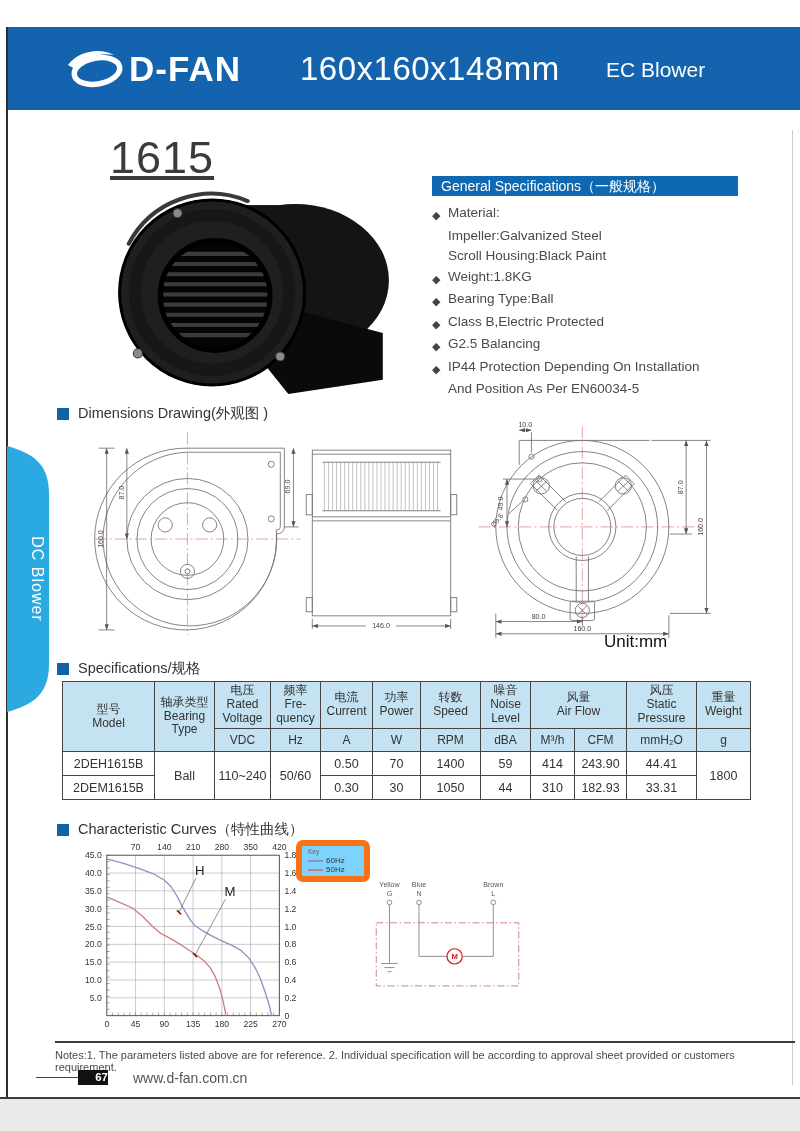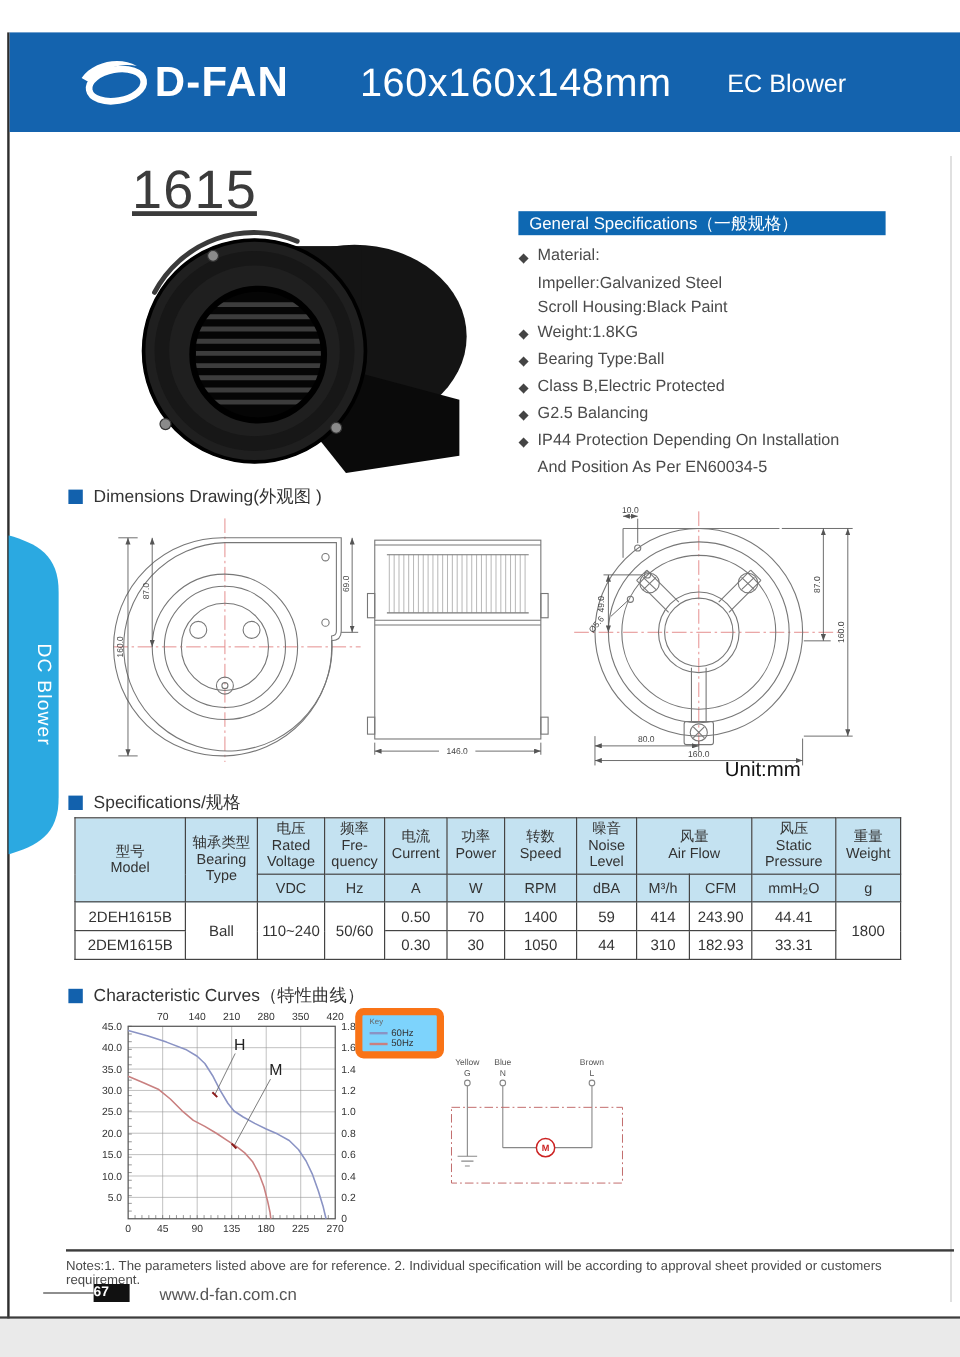--- a/index.html
+++ b/index.html
@@ -60,21 +60,21 @@
   .legend .key{font-size:6.5px;color:#666;margin-bottom:1px;}
   .lg-row{display:flex;align-items:center;gap:3px;line-height:9px;}
   .lg-line{width:15px;height:2px;flex:none;}
   .wiring{left:374px;top:878px;width:148px;height:114px;}
 
   
   .foot-rule{left:55px;top:1041px;width:740px;height:2px;background:#3c3c3c;}
   .notes{left:55px;top:1049px;width:730px;font-size:11px;color:#4a4a4a;}
   .badge-dash{left:36px;top:1077px;width:42px;height:1px;background:#444;}
   .page-badge{left:78px;top:1070px;width:30px;height:15px;background:#111;color:#fff;
-              font-size:11.5px;font-weight:bold;text-align:left;line-height:15px;}
+              font-size:11.5px;font-weight:bold;text-align:right;line-height:15px;}
   .website{left:133px;top:1070px;font-size:14px;color:#555;}
 
   svg text{font-family:"Liberation Sans",sans-serif;}
 </style>
 </head>
 <body>
 
 <div class="page">
 
   <div class="abs left-edge"></div>

